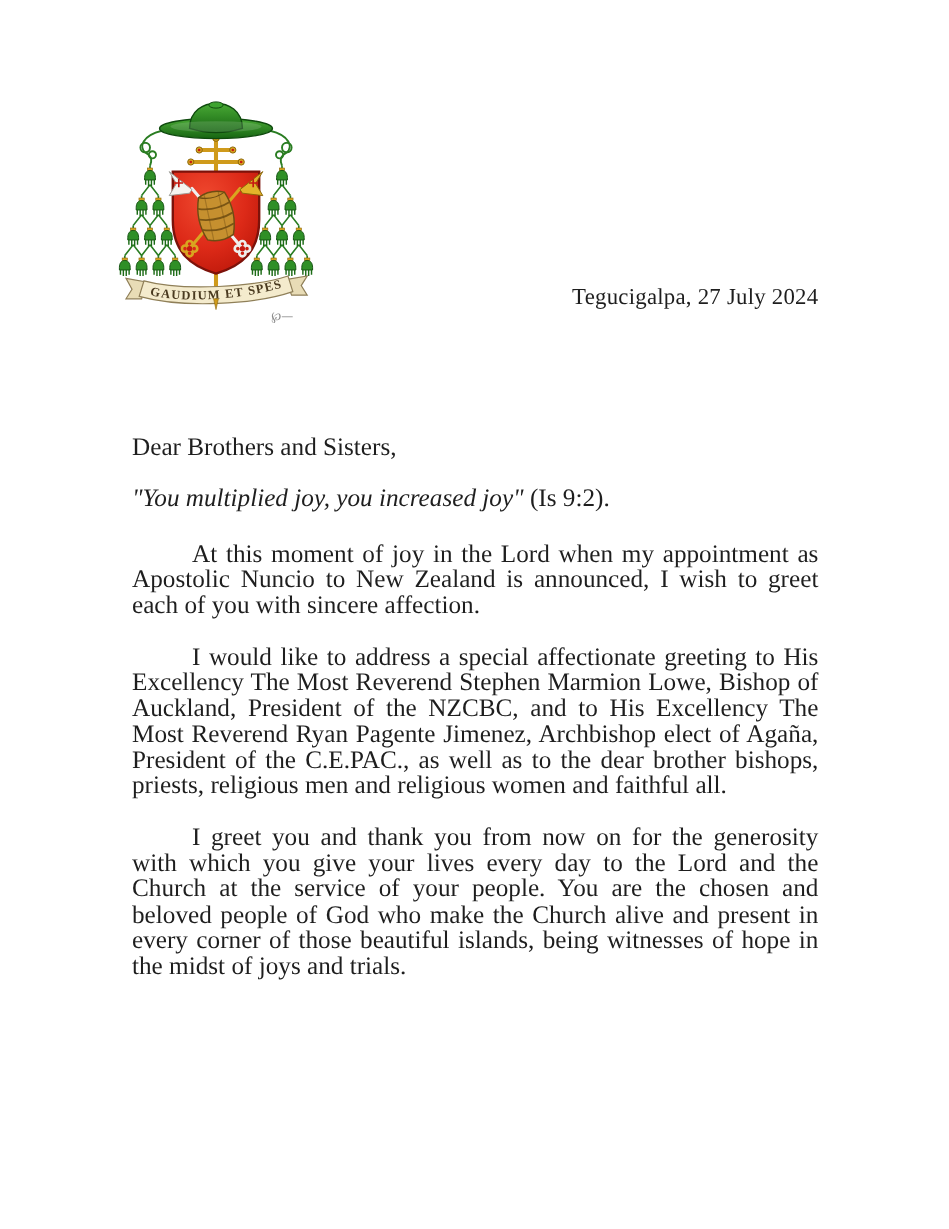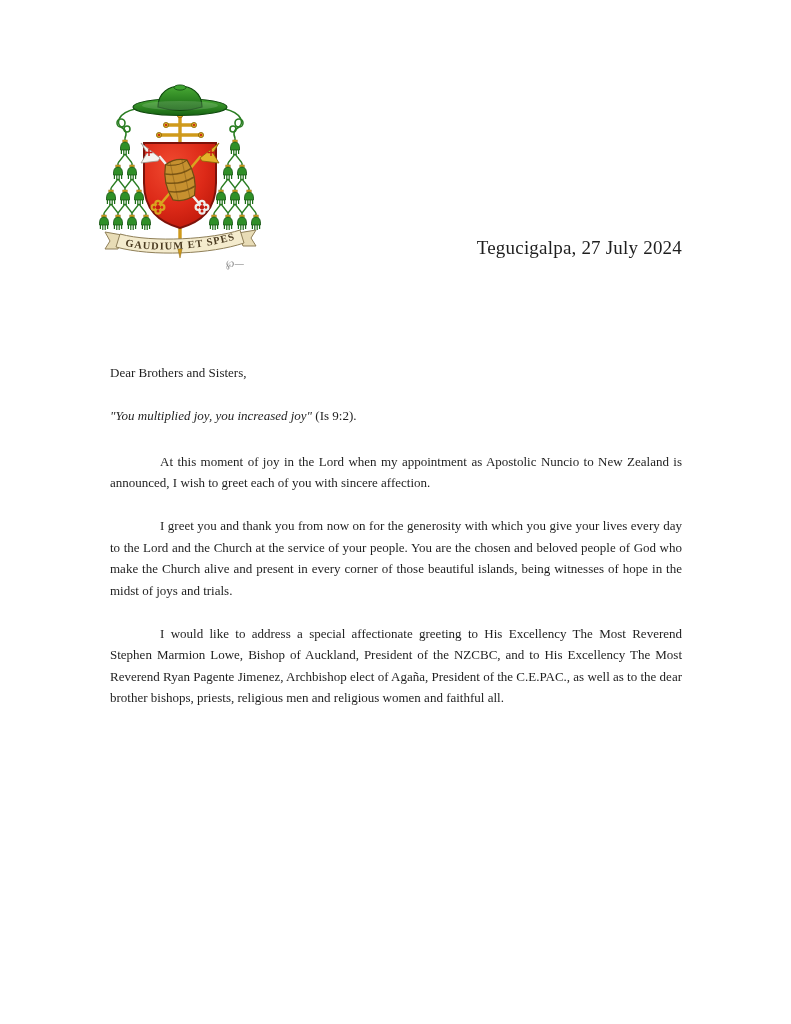--- a/index.html
+++ b/index.html
@@ -11,21 +11,21 @@
     font-family:"Liberation Serif","DejaVu Serif",serif;
     color:#1e1e1e;
   }
   .crest { position:absolute; left:98px; top:83px; width:165px; height:200px; }
   .dateline {
     position:absolute; top:237px; right:109px;
     font-size:19px; letter-spacing:0.2px; white-space:nowrap;
   }
   .letter-body {
     position:absolute; left:110px; top:362px; width:572px;
-    font-size:13px; line-height:21.5px;
+    font-size:21px; line-height:21.5px;
   }
   .letter-body p { margin:0 0 21.5px 0; }
   .salutation { text-align:left; }
   .quote { margin-bottom:24px !important; }
   .quote .q { font-style:italic; }
   .para { text-align:justify; text-indent:50px; }
 </style>
 </head>
 <body>
 
@@ -162,17 +162,17 @@
 
     <text x="128" y="184" font-size="10" fill="#8a8a8a" font-family="DejaVu Serif, serif">℘—</text>
   </svg>
 
   <div class="dateline">Tegucigalpa, 27 July 2024</div>
 
   <div class="letter-body">
     <p class="salutation">Dear Brothers and Sisters,</p>
     <p class="quote"><span class="q">"You multiplied joy, you increased joy"</span><span> (Is 9:2).</span></p>
     <p class="para">At this moment of joy in the Lord when my appointment as Apostolic Nuncio to New Zealand is announced, I wish to greet each of you with sincere affection.</p>
+    <p class="para">I would like to address a special affectionate greeting to His Excellency The Most Reverend Stephen Marmion Lowe, Bishop of Auckland, President of the NZCBC, and to His Excellency The Most Reverend Ryan Pagente Jimenez, Archbishop elect of Agaña, President of the C.E.PAC., as well as to the dear brother bishops, priests, religious men and religious women and faithful all.</p>
     <p class="para">I greet you and thank you from now on for the generosity with which you give your lives every day to the Lord and the Church at the service of your people. You are the chosen and beloved people of God who make the Church alive and present in every corner of those beautiful islands, being witnesses of hope in the midst of joys and trials.</p>
-    <p class="para">I would like to address a special affectionate greeting to His Excellency The Most Reverend Stephen Marmion Lowe, Bishop of Auckland, President of the NZCBC, and to His Excellency The Most Reverend Ryan Pagente Jimenez, Archbishop elect of Agaña, President of the C.E.PAC., as well as to the dear brother bishops, priests, religious men and religious women and faithful all.</p>
   </div>
 
 </div>
 
 </body></html>

